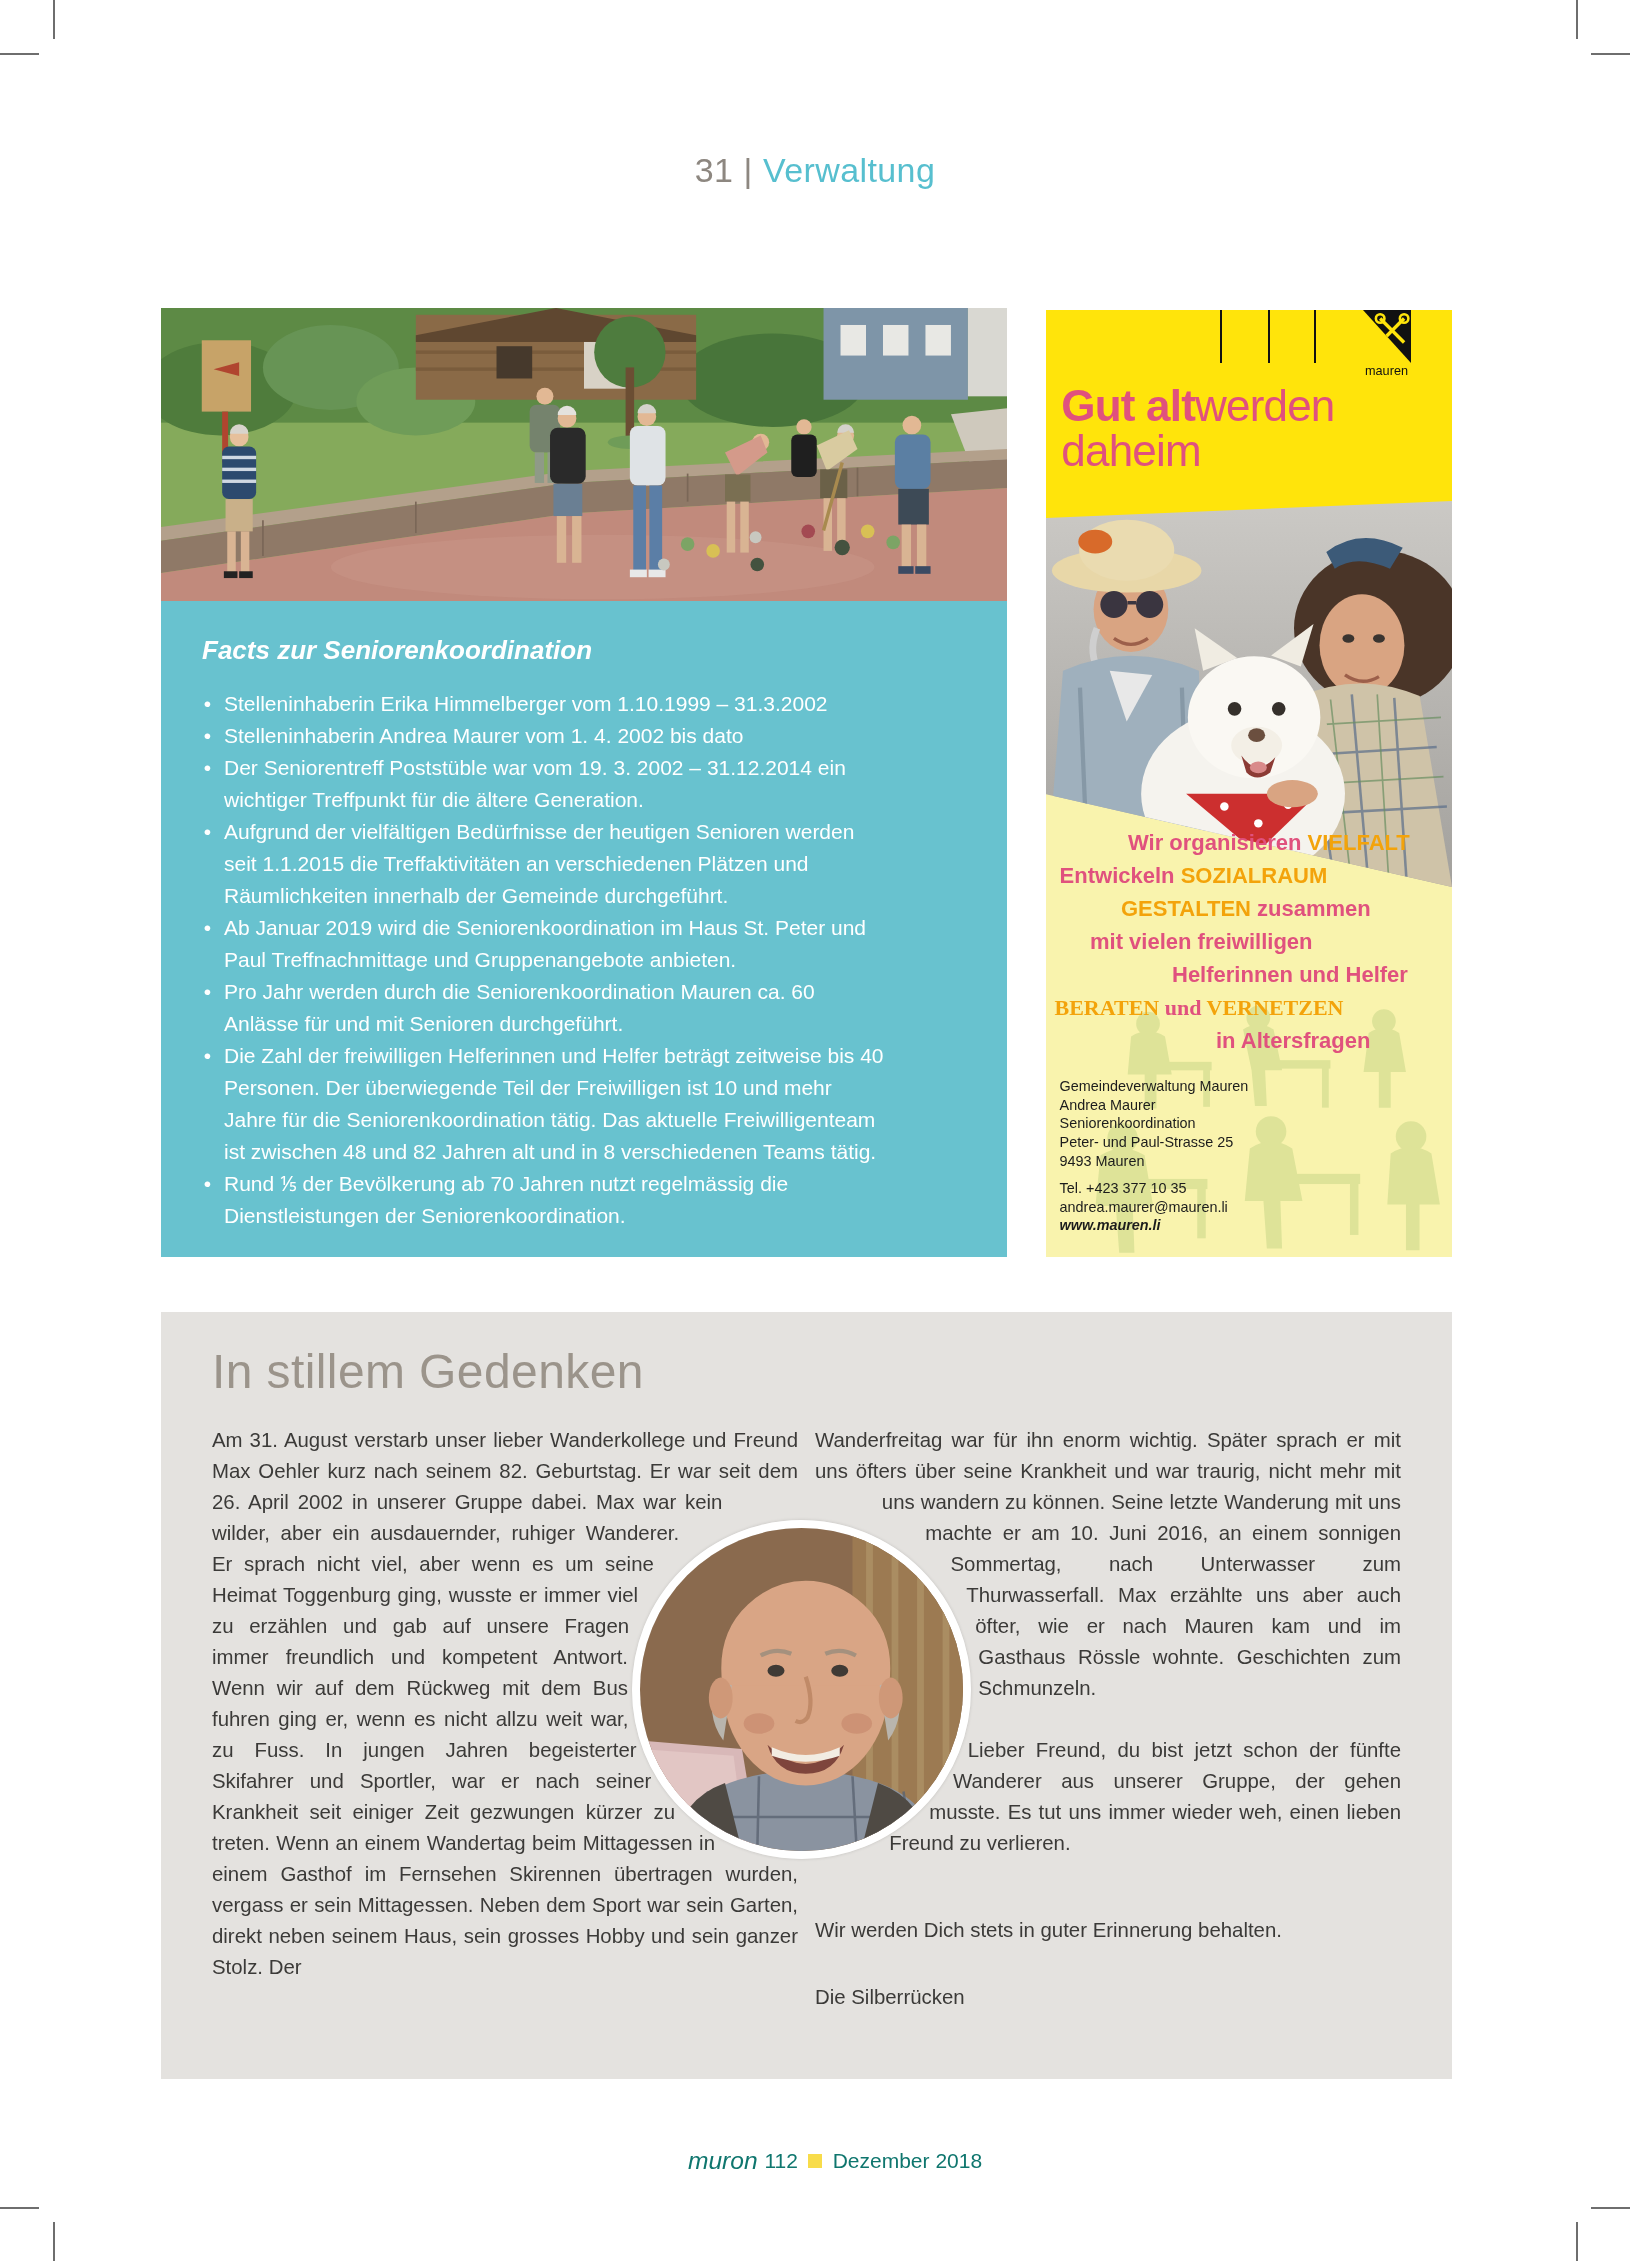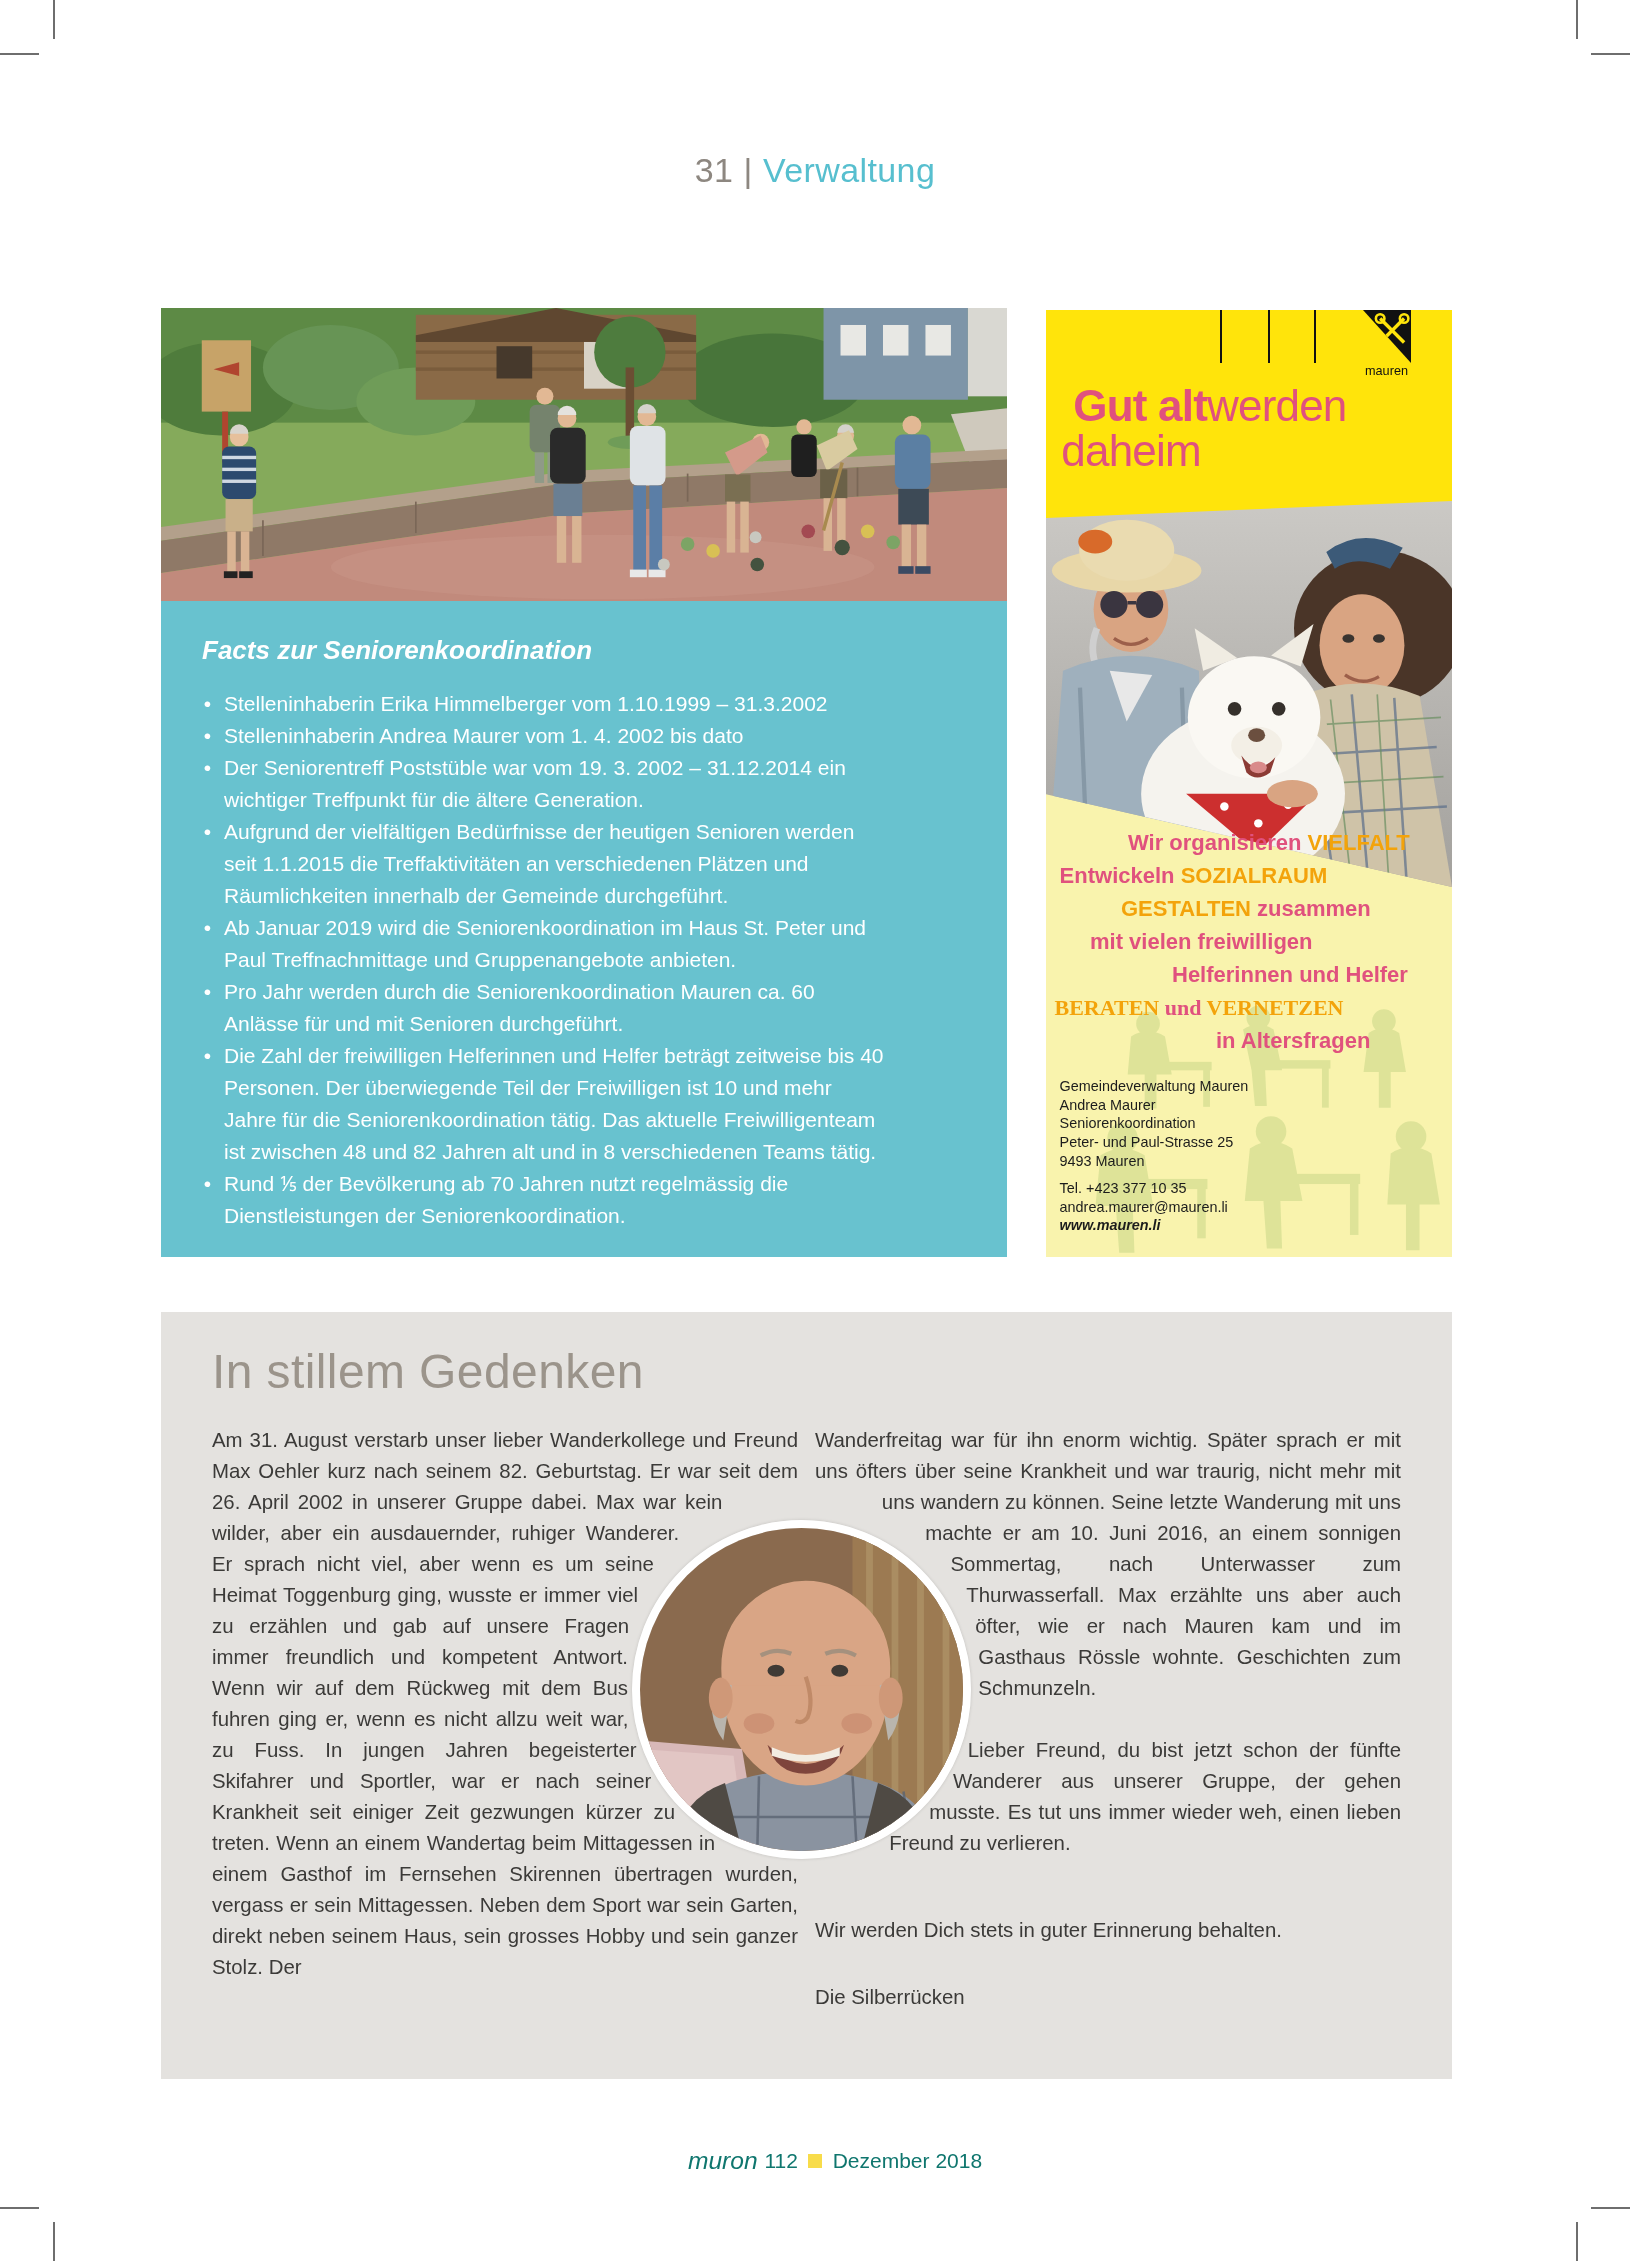--- a/index.html
+++ b/index.html
@@ -32,21 +32,21 @@
           background:#f9f3ad;overflow:hidden;}
   .poster-yellow{position:absolute;left:0;top:0;width:406px;height:212px;background:#ffe40b;z-index:1;}
   .tick{position:absolute;top:0;width:1.7px;height:53px;background:#111;z-index:2;}
   .logo{position:absolute;left:317px;top:0;width:48px;height:53px;background:#111;
         clip-path:polygon(0 0,100% 0,100% 100%);z-index:3;}
   .logo svg{position:absolute;left:0;top:0;}
   .logo-label{position:absolute;left:315px;top:54px;width:51px;text-align:center;
               font-size:12.7px;font-weight:normal;color:#111;z-index:3;}
   .poster-title{position:absolute;left:15.3px;top:73px;z-index:2;color:#e0517e;
                 font-size:44px;line-height:45px;letter-spacing:-0.8px;}
-  .poster-title b{font-weight:bold;margin-left:12px;}
+  .poster-title b{font-weight:bold;}
   .poster-photo{position:absolute;left:0;top:191px;width:406px;height:386px;z-index:4;
                 clip-path:polygon(0 4.4%,100% 0,100% 100%,0 76%);}
   .slogan{position:absolute;left:0;top:516px;width:406px;z-index:6;font-weight:bold;
           font-size:22px;line-height:33px;white-space:nowrap;}
   .slogan .pink{color:#e0517e;}
   .slogan .orange{color:#f3a30b;}
   .sl-0{margin-left:82px;} .sl-1{margin-left:13.6px;} .sl-2{margin-left:75px;}
   .sl-3{margin-left:44px;} .sl-4{margin-left:126px;} .sl-5{margin-left:8.5px;font-family:Liberation Serif, serif;}
   .sl-6{margin-left:170px;}
   .contact{position:absolute;left:13.6px;top:767px;z-index:6;color:#1c1c1c;

